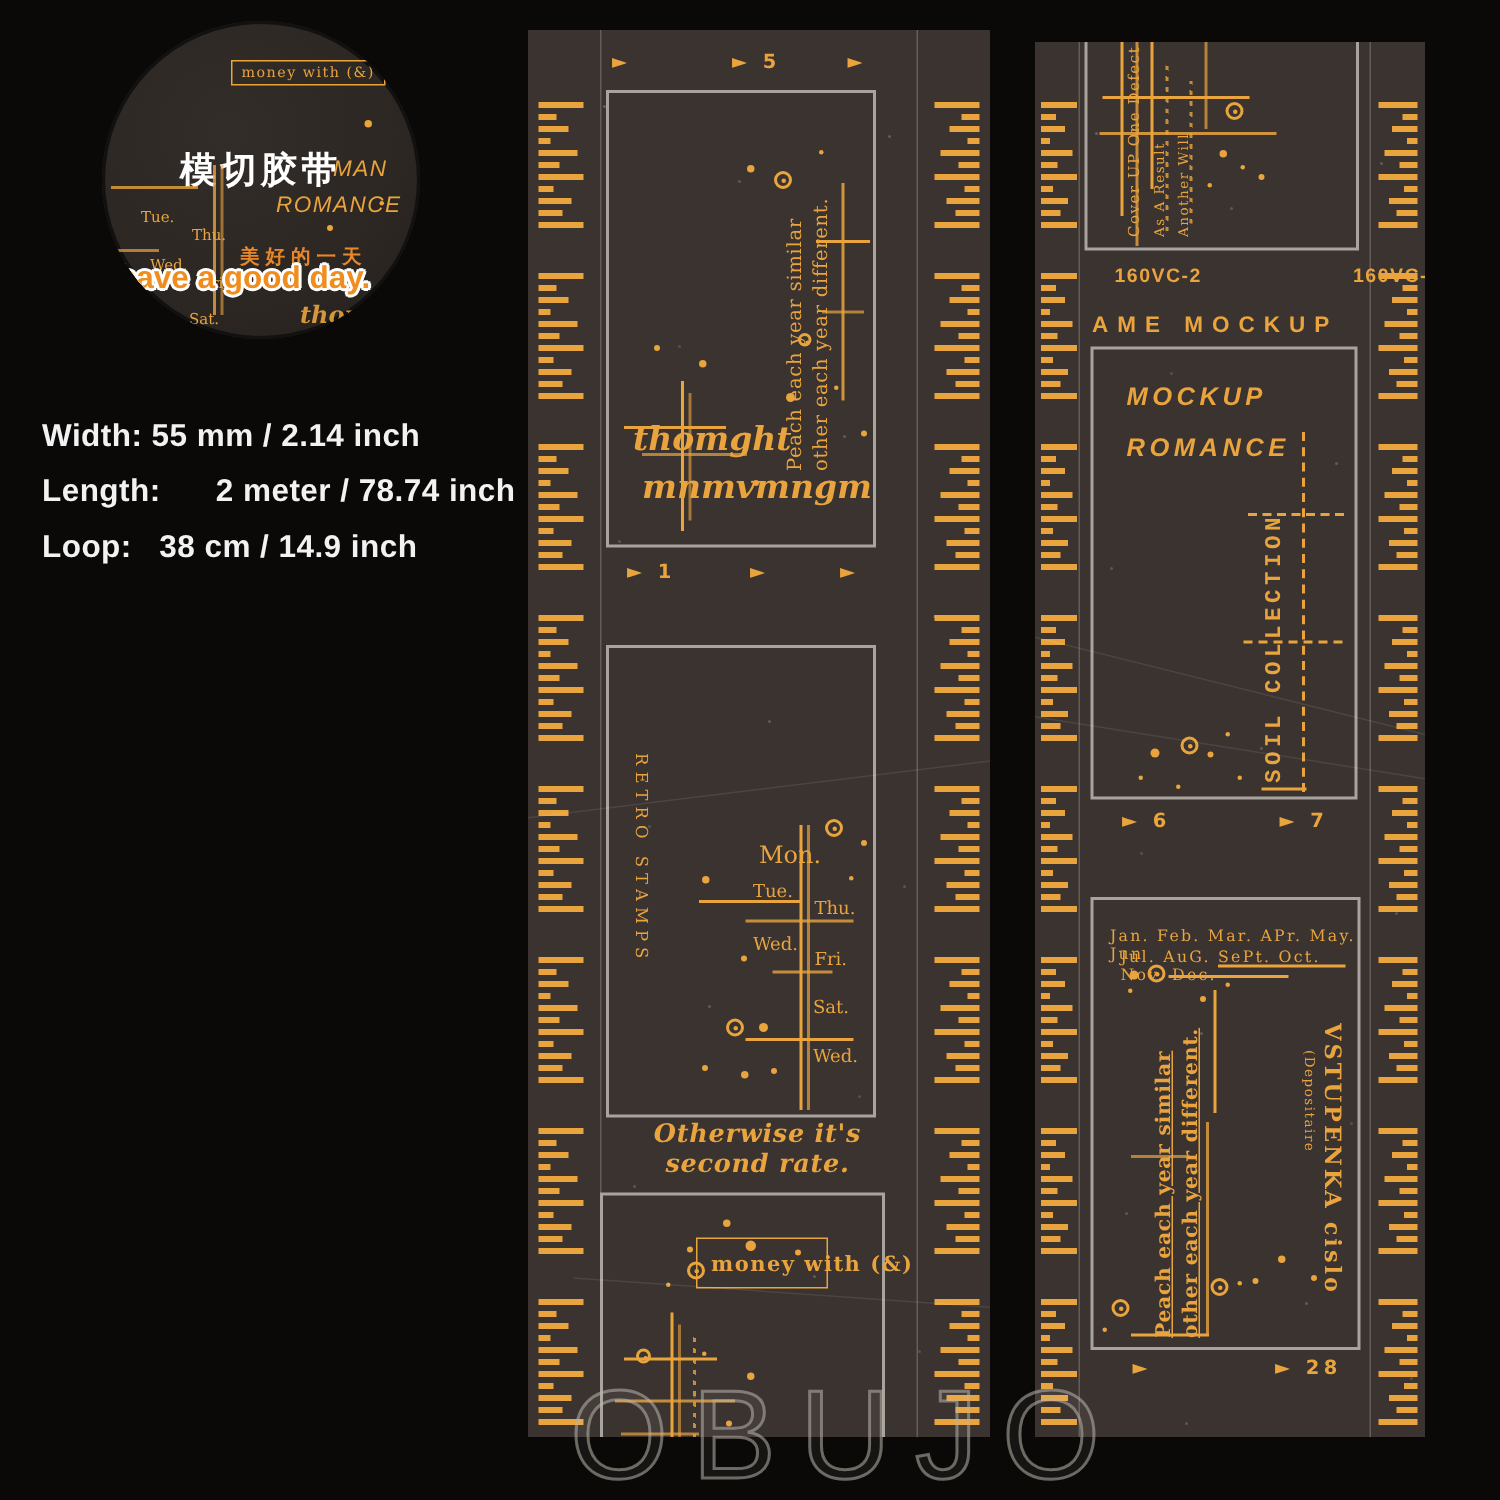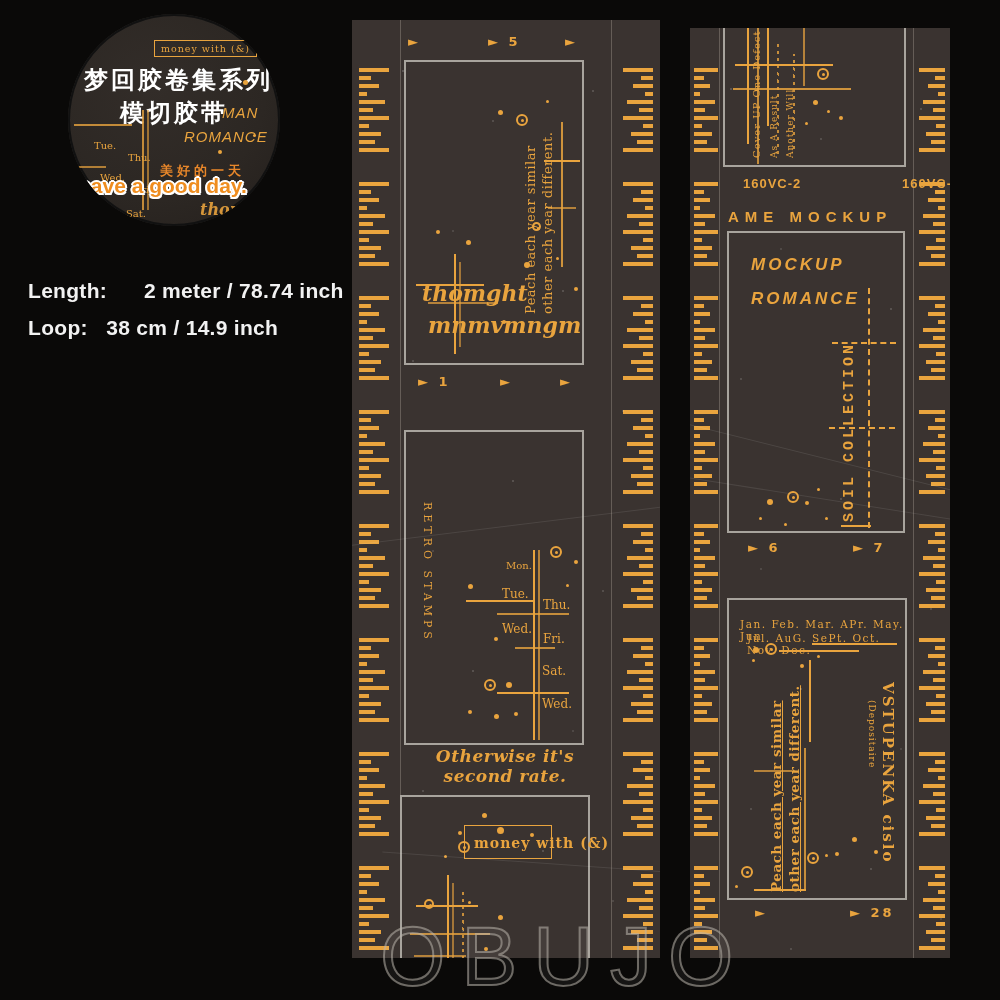--- a/index.html
+++ b/index.html
@@ -70,21 +70,20 @@
 
   .watermark{position:absolute;left:380px;top:908px;font-size:84px;letter-spacing:16px;
     font-family:"Liberation Sans",sans-serif;color:rgba(255,255,255,.05);
     -webkit-text-stroke:2px rgba(185,180,172,.55);}
 </style>
 </head>
 <body>
 
 <div class="badge">
   <div class="moneybox">money with (&amp;)</div>
-  <div class="cn1">梦回胶卷集系列</div>
   <div class="cn2">模切胶带</div>
   <div class="man">MAN</div>
   <div class="romance">ROMANCE</div>
   <div>
     <span class="hl" style="left:6px;top:110px;width:58px;opacity:.8;"></span>
     <span class="vl" style="left:74px;top:96px;height:100px;opacity:.8;"></span>
     <span class="vl" style="left:79px;top:96px;height:100px;opacity:.6;"></span>
     <span class="hl" style="left:0;top:152px;width:38px;opacity:.7;"></span>
     <span class="dot" style="left:150px;top:136px;"></span>
     <span class="dot" style="left:185px;top:120px;width:3px;height:3px;"></span>
@@ -95,20 +94,21 @@
   <span class="bday" style="left:32px;top:158px;">Wed.</span>
   <span class="bday" style="left:66px;top:170px;">Fri.</span>
   <span class="bday" style="left:58px;top:194px;">Sat.</span>
   <div class="gdcn">美好的一天</div>
   <div class="gden">have a good day.</div>
   <span class="bscript" style="left:132px;top:186px;">thomght</span>
   <span class="bscript" style="left:142px;top:204px;">mpns</span>
 </div>
 
 <div class="specs">
+  <div>Width: 55 mm / 2.14 inch</div>
   <div>Length:      2 meter / 78.74 inch</div>
   <div>Loop:   38 cm / 14.9 inch</div>
   <div class="gap"></div>
 </div>
 
 <div class="strip" id="strip-left">
   <span class="vline" style="left:48px;"></span>
   <span class="vline" style="right:48px;"></span>
   <div class="edge l" style="left:7px;width:40px;">
     <div class="mark" style="top:48px;">
@@ -364,21 +364,21 @@
   <div class="frame" style="left:52px;top:410px;width:180px;height:315px;">
     <div class="rot-cw serif gold" style="left:28px;top:70px;font-size:11px;letter-spacing:4px;">RETRO STAMPS</div>
     <div>
       <span class="vl" style="left:127px;top:118px;height:190px;"></span>
       <span class="vl" style="left:132px;top:118px;height:190px;opacity:.7;"></span>
       <span class="hl" style="left:60px;top:168px;width:68px;"></span>
       <span class="hl" style="left:91px;top:181px;width:72px;opacity:.8;"></span>
       <span class="hl" style="left:109px;top:215px;width:40px;opacity:.8;"></span>
       <span class="hl" style="left:91px;top:260px;width:72px;"></span>
     </div>
-    <span class="gold serif" style="position:absolute;left:100px;top:128px;font-size:10px;">Mon.</span>
+    <span class="gold serif" style="position:absolute;left:100px;top:128px;font-size:16px;">Mon.</span>
     <span class="gold serif" style="position:absolute;left:96px;top:155px;font-size:12px;">Tue.</span>
     <span class="gold serif" style="position:absolute;left:137px;top:166px;font-size:12px;">Thu.</span>
     <span class="gold serif" style="position:absolute;left:96px;top:190px;font-size:12px;">Wed.</span>
     <span class="gold serif" style="position:absolute;left:137px;top:200px;font-size:12px;">Fri.</span>
     <span class="gold serif" style="position:absolute;left:136px;top:232px;font-size:12px;">Sat.</span>
     <span class="gold serif" style="position:absolute;left:136px;top:265px;font-size:12px;">Wed.</span>
     <span class="cd" style="left:144px;top:114px;"></span>
     <span class="cd" style="left:78px;top:247px;"></span>
     <div>
       <span class="dot" style="left:62px;top:152px;width:5px;height:5px;"></span>

